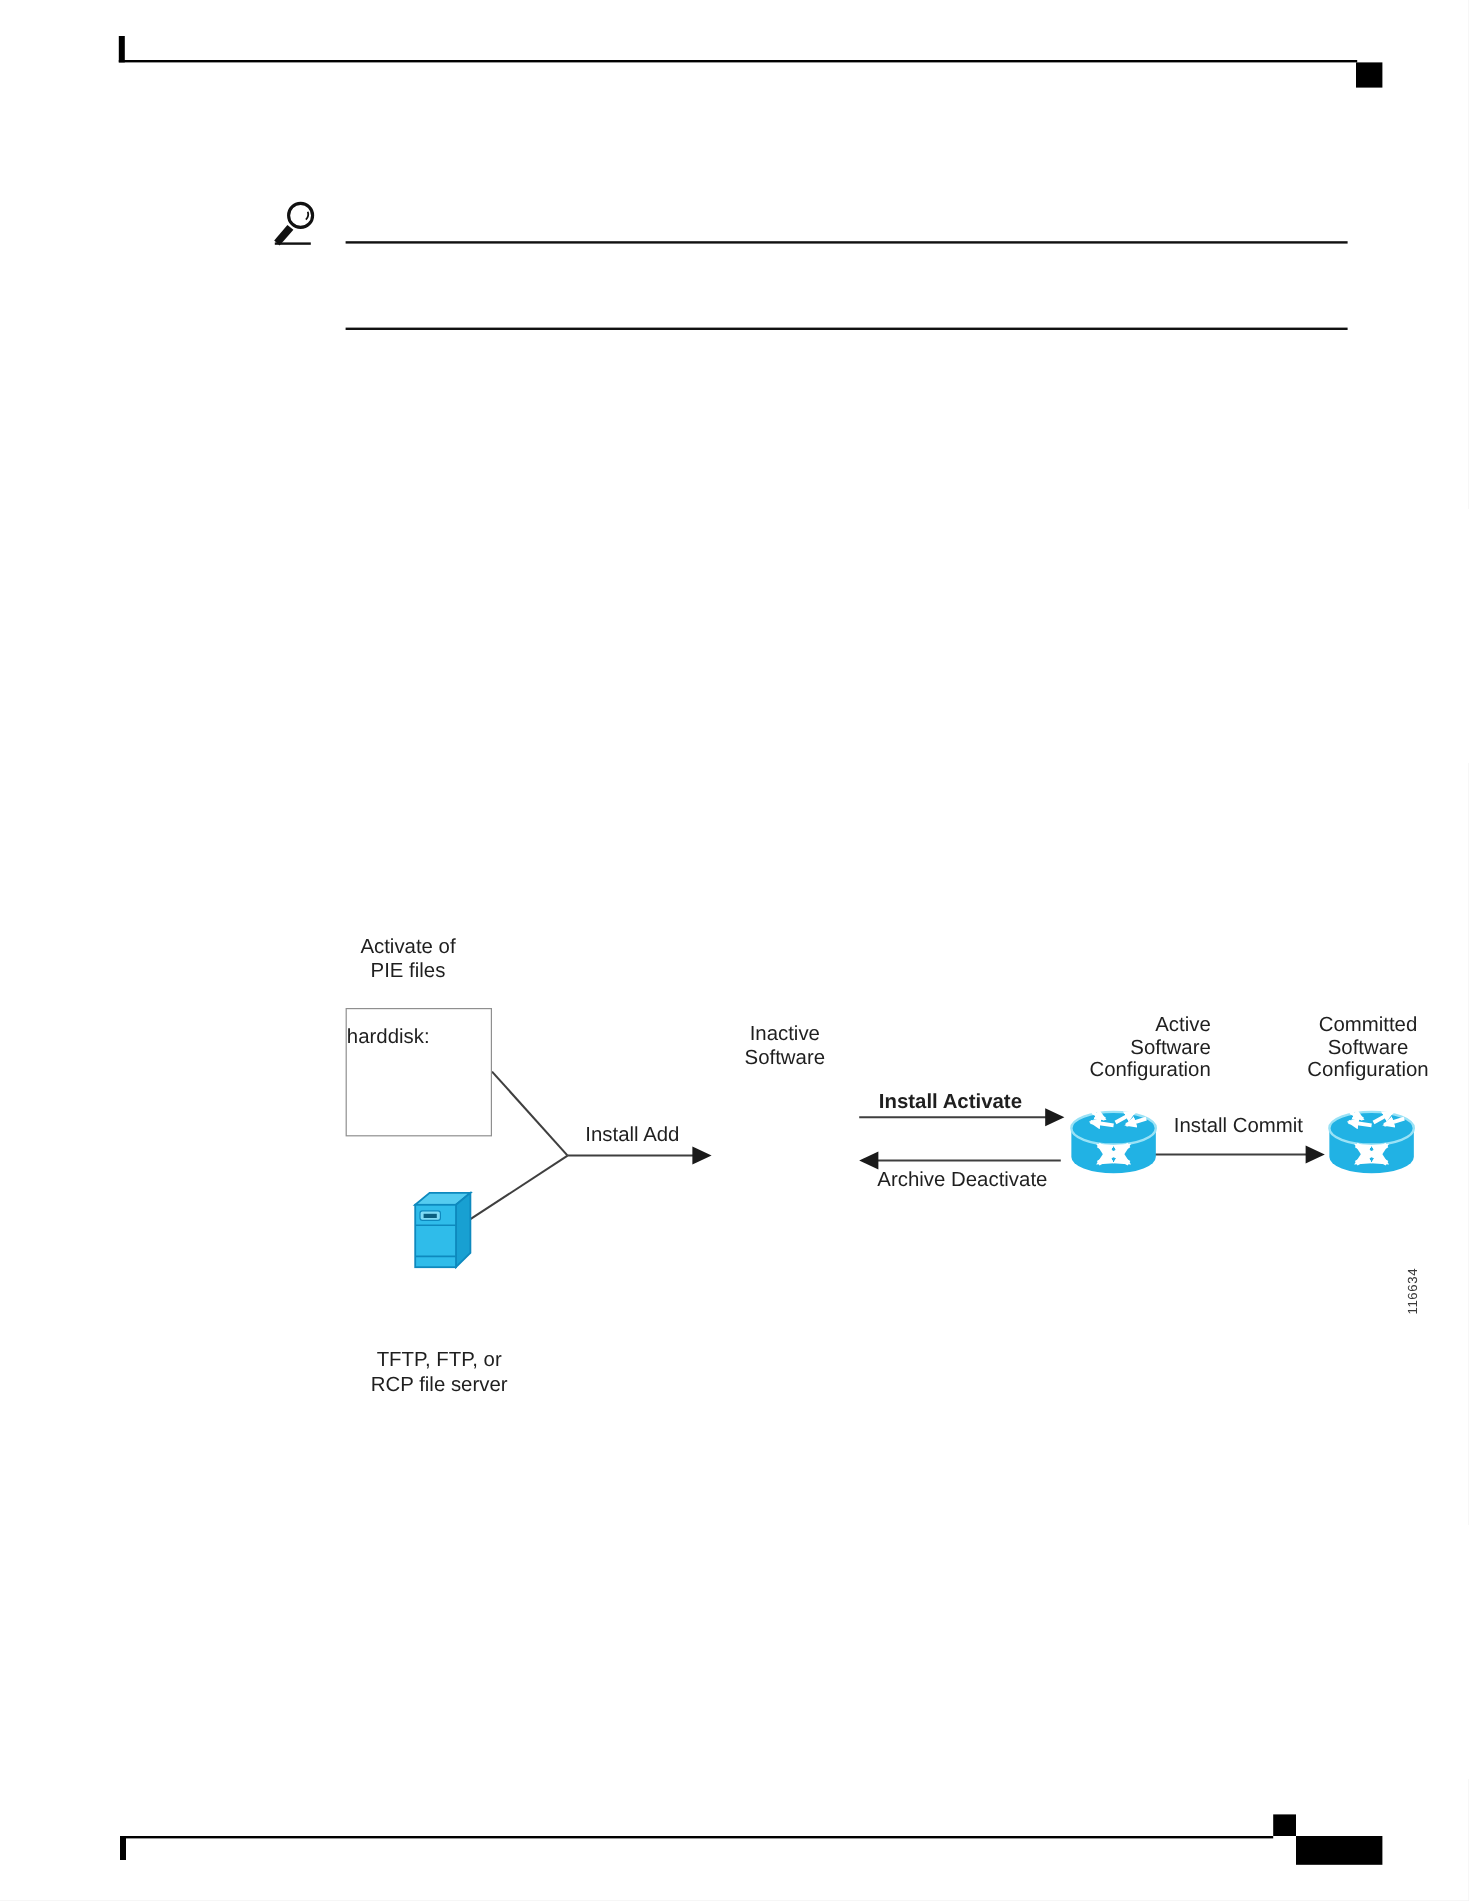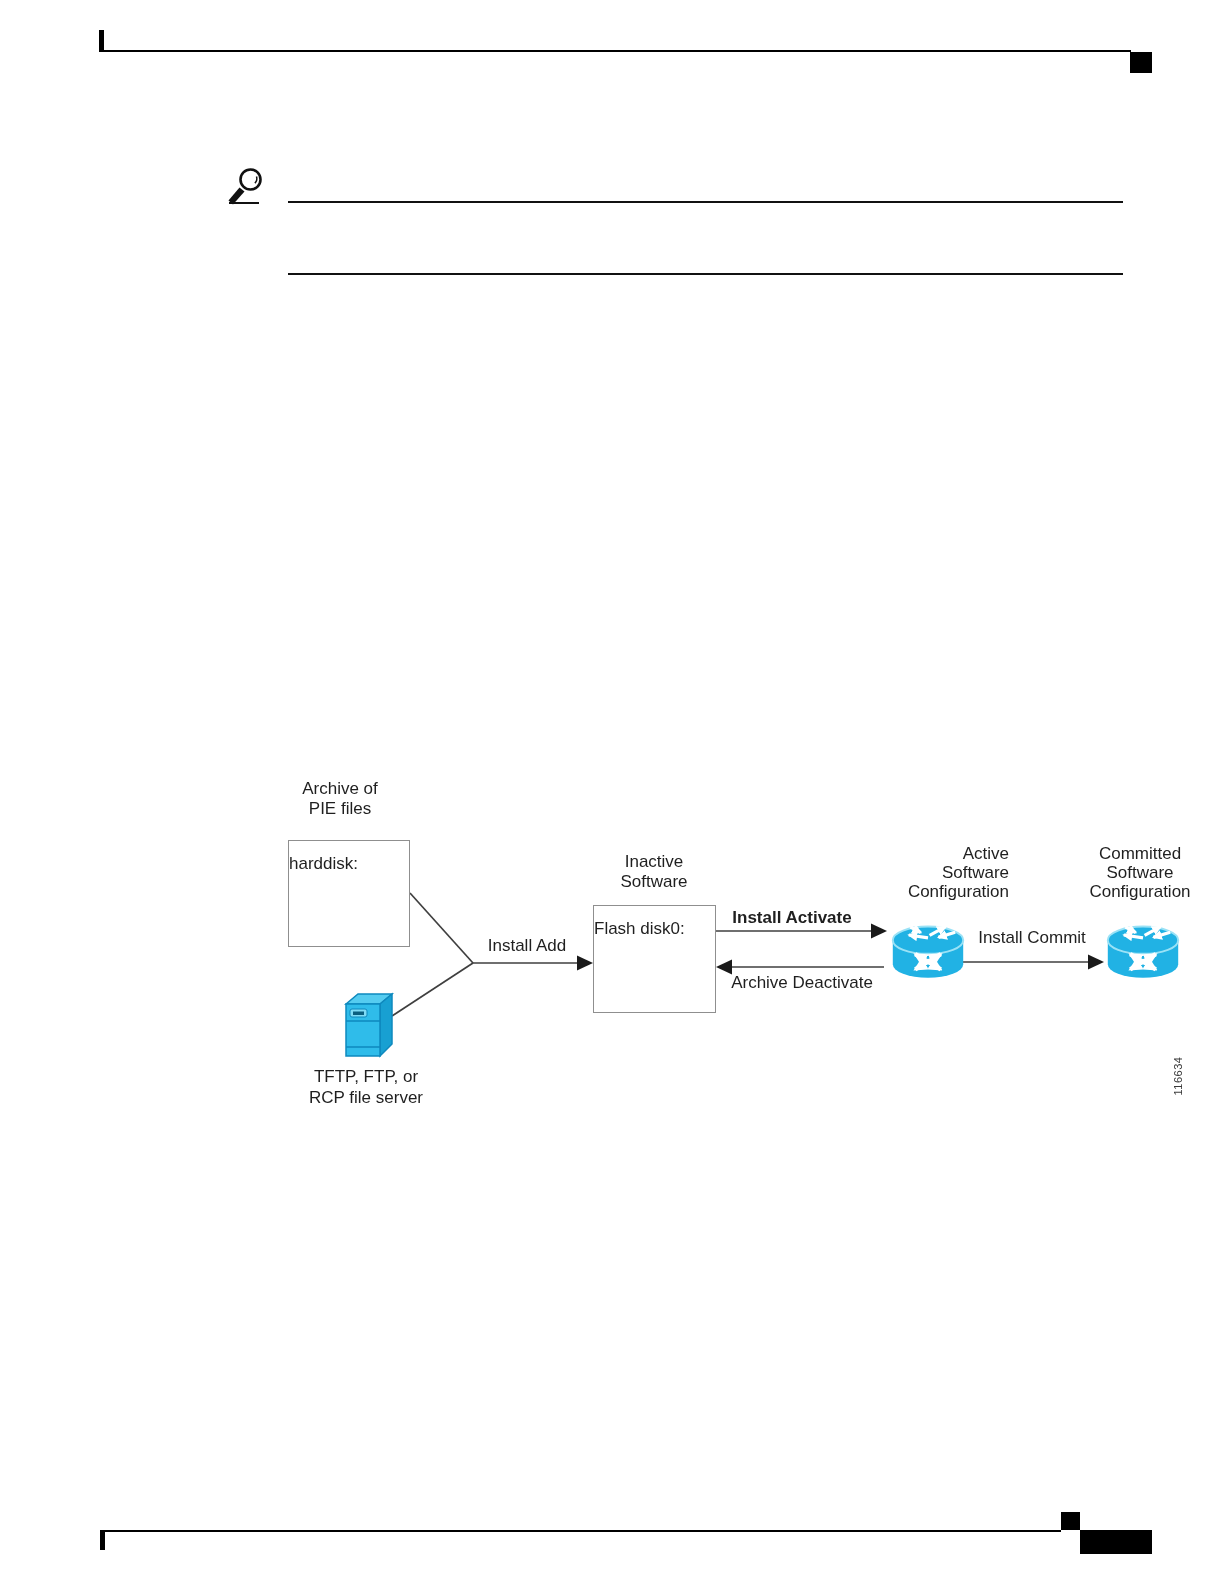--- a/index.html
+++ b/index.html
@@ -103,47 +103,44 @@
     </g>
     <g fill="#1a1a1a">
       <polygon points="593,963 577,955.5 577,970.5"></polygon>
       <polygon points="887,931 871,923.5 871,938.5"></polygon>
       <polygon points="716,967 732,959.5 732,974.5"></polygon>
       <polygon points="1104,962 1088,954.5 1088,969.5"></polygon>
     </g>
   </svg>
 
   <div class="lbl" style="left:270px;top:779px;width:140px;">
-    <span>Archive of</span>
+    <span>Activate of</span>
     <span>PIE files</span>
   </div>
 
   <div class="dbox" style="left:288px;top:840px;width:122px;height:107px;">
     <span class="boxlabel">harddisk:</span>
   </div>
 
   <svg class="abs" style="left:338px;top:990px" width="62" height="78" viewBox="0 0 62 78">
     <use href="#server"></use>
   </svg>
 
-  <div class="lbl" style="left:286px;top:1066px;width:160px;line-height:21px;">
+  <div class="lbl" style="left:286px;top:1122px;width:160px;line-height:21px;">
     <span>TFTP, FTP, or</span>
     <span>RCP file server</span>
   </div>
 
   <div class="lbl" style="left:457px;top:936px;width:140px;">Install Add</div>
 
   <div class="lbl" style="left:574px;top:852px;width:160px;">
     <span>Inactive</span>
     <span>Software</span>
   </div>
 
-  <div class="dbox" style="left:593px;top:905px;width:123px;height:108px;">
-    <span class="boxlabel">Flash disk0:</span>
-  </div>
 
   <div class="lbl" style="left:722px;top:908px;width:140px;font-weight:bold;">Install Activate</div>
   <div class="lbl" style="left:722px;top:973px;width:160px;">Archive Deactivate</div>
 
   <div class="lbl" style="left:849px;top:844px;width:160px;line-height:19px;text-align:right;">
     <span>Active</span>
     <span>Software</span>
     <span>Configuration</span>
   </div>
 

